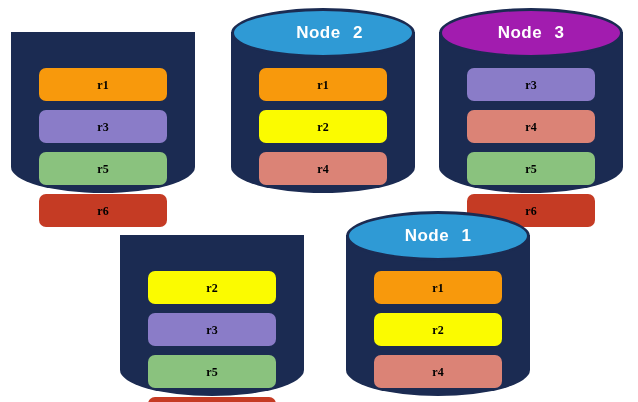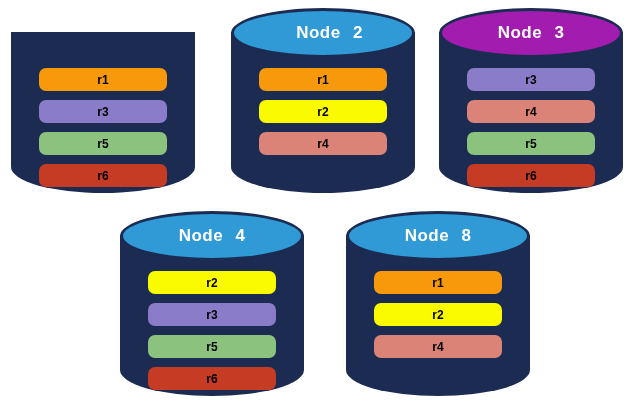--- a/index.html
+++ b/index.html
@@ -49,29 +49,30 @@
   .bars {
     position: absolute;
     left: 0; right: 0; top: 60px;
     display: flex;
     flex-direction: column;
     align-items: center;
     gap: 9px;
   }
   .bar {
     width: 128px;
-    height: 23px;
+    height: 33px;
     border-radius: 7px;
     display: flex;
     align-items: center;
     justify-content: center;
     font-weight: bold;
     font-size: 12px;
     line-height: 16px;
     color: #000000;
+    font-family: Liberation Serif, serif;
   }
 </style>
 </head>
 <body>
 
 <div class="canvas" style="background: rgb(255, 255, 255);">
 
 <div class="cylinder pos-0">
       <div class="cyl-body" style="background: rgb(27, 43, 82);"></div>
       <div class="bars">
@@ -99,34 +100,31 @@
       </div>
       <div class="bars">
         <div class="bar" style="background: rgb(138, 124, 200); color: rgb(0, 0, 0);">r3</div>
         <div class="bar" style="background: rgb(219, 131, 118); color: rgb(0, 0, 0);">r4</div>
         <div class="bar" style="background: rgb(138, 194, 126); color: rgb(0, 0, 0);">r5</div>
         <div class="bar" style="background: rgb(197, 59, 36); color: rgb(0, 0, 0);">r6</div>
       </div>
     </div>
     <div class="cylinder pos-3">
       <div class="cyl-body" style="background: rgb(27, 43, 82);"></div>
-      <div class="cyl-top" style="background: rgb(47, 154, 213); border-color: rgb(27, 43, 82);">
-        <span class="cyl-title" style="color: rgb(255, 255, 255);">Node 4</span>
-      </div>
       <div class="bars">
         <div class="bar" style="background: rgb(251, 251, 0); color: rgb(0, 0, 0);">r2</div>
         <div class="bar" style="background: rgb(138, 124, 200); color: rgb(0, 0, 0);">r3</div>
         <div class="bar" style="background: rgb(138, 194, 126); color: rgb(0, 0, 0);">r5</div>
         <div class="bar" style="background: rgb(197, 59, 36); color: rgb(0, 0, 0);">r6</div>
       </div>
     </div>
     <div class="cylinder pos-4">
       <div class="cyl-body" style="background: rgb(27, 43, 82);"></div>
       <div class="cyl-top" style="background: rgb(47, 154, 213); border-color: rgb(27, 43, 82);">
-        <span class="cyl-title" style="color: rgb(255, 255, 255);">Node 8</span>
+        <span class="cyl-title" style="color: rgb(255, 255, 255);">Node 1</span>
       </div>
       <div class="bars">
         <div class="bar" style="background: rgb(248, 153, 12); color: rgb(0, 0, 0);">r1</div>
         <div class="bar" style="background: rgb(251, 251, 0); color: rgb(0, 0, 0);">r2</div>
         <div class="bar" style="background: rgb(219, 131, 118); color: rgb(0, 0, 0);">r4</div>
       </div>
     </div>
   </div>
 
 </body></html>

